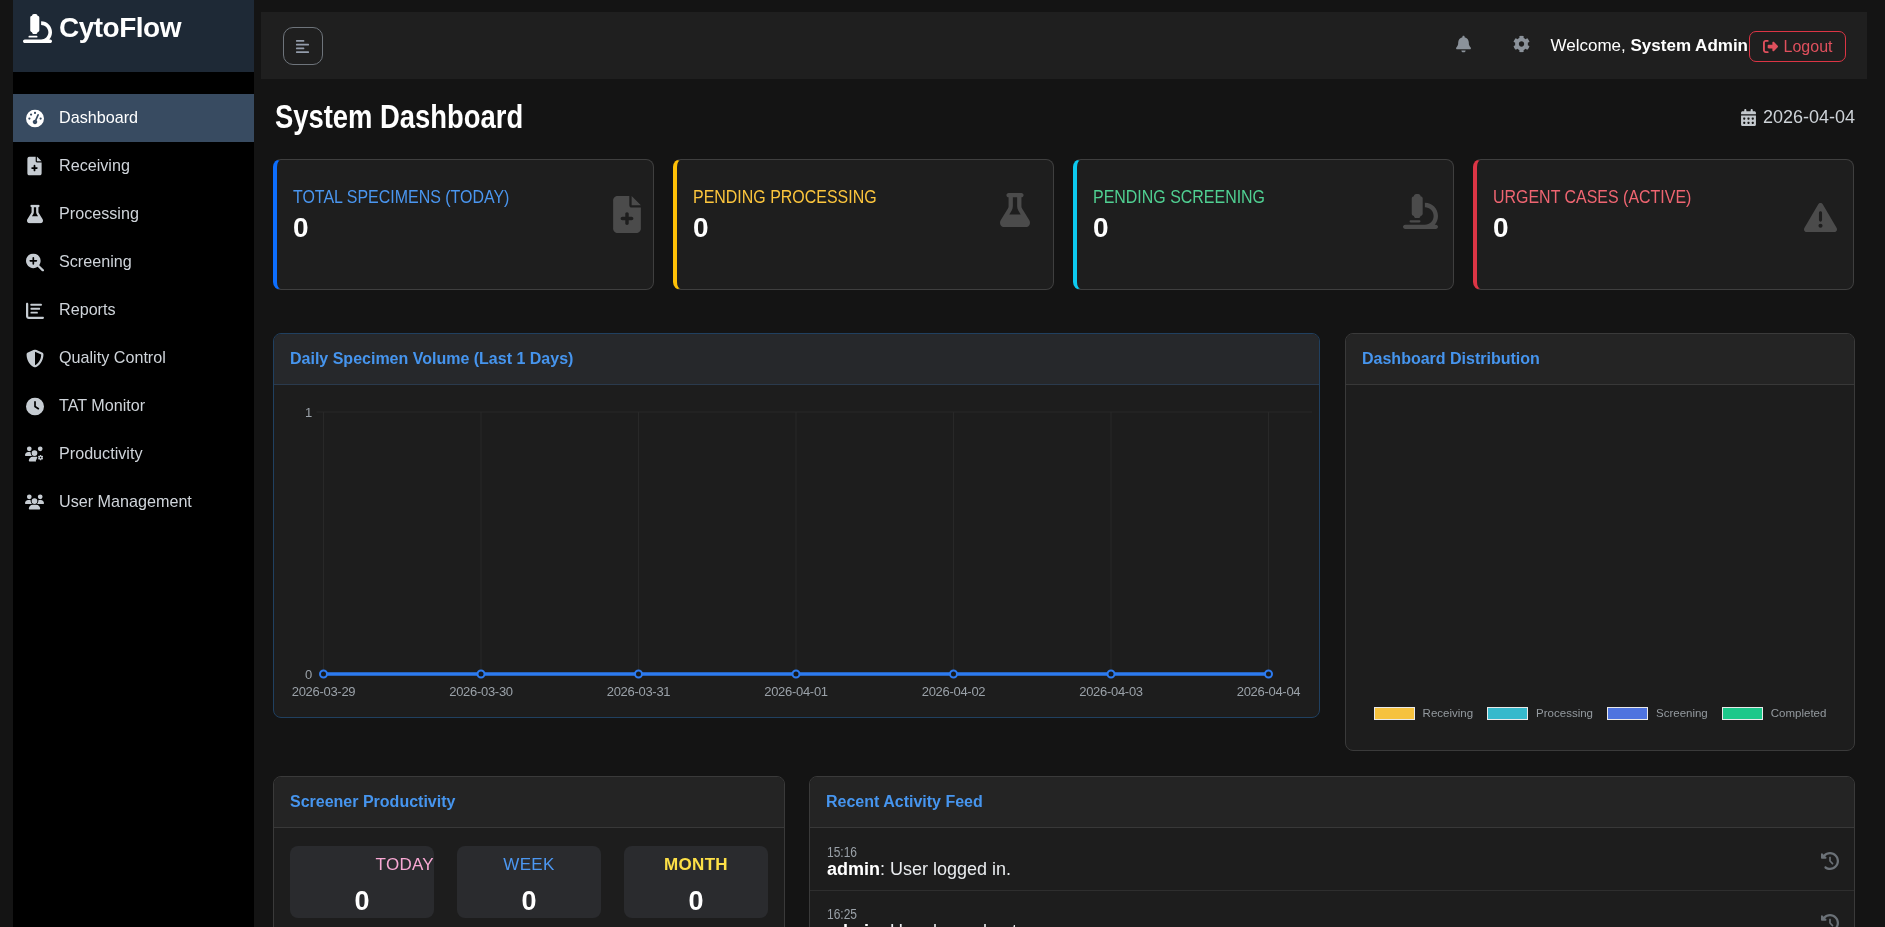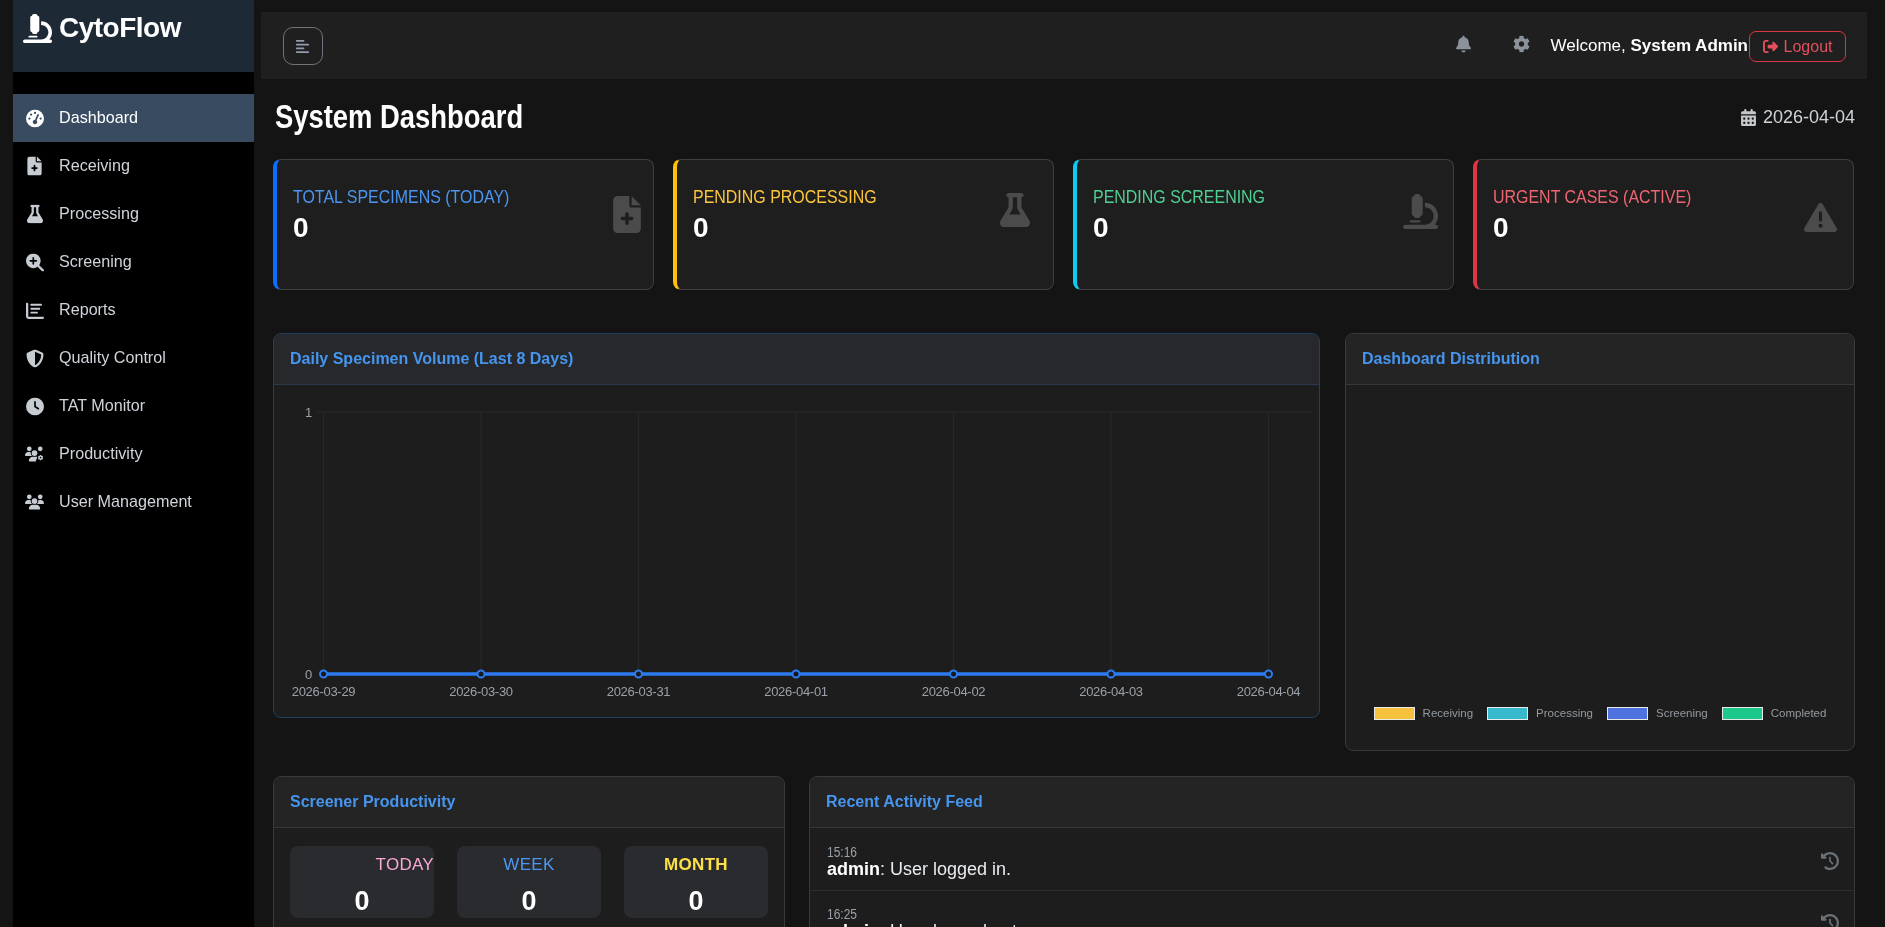--- a/index.html
+++ b/index.html
@@ -213,21 +213,21 @@
 <div class="stat" style="left:1473px;border-left-color:#dc3545;">
   <div class="t" style="color:#ef6571;">URGENT CASES (ACTIVE)</div>
   <div class="n">0</div>
   <div class="ic" style="right:16.5px;top:40.5px;"><svg width="33" height="33" viewBox="0 0 512 512">
         <path fill-rule="evenodd" d="M256 32c14.2 0 27.3 7.5 34.5 19.8l216 368c7.3 12.4 7.3 27.7 .2 40.1S486.3 480 472 480H40c-14.3 0-27.6-7.7-34.7-20.1s-7-27.8 .2-40.1l216-368C228.7 39.5 241.8 32 256 32zm0 128c-13.3 0-24 10.7-24 24V296c0 13.3 10.7 24 24 24s24-10.7 24-24V184c0-13.3-10.7-24-24-24zm32 224a32 32 0 1 0 -64 0 32 32 0 1 0 64 0z"></path>
       </svg></div>
 </div>
 
 <div id="dailyPanel" class="panel">
   <div class="phead">
-      <div class="pt">Daily Specimen Volume (Last 8 Days)</div>
+      <div class="pt">Daily Specimen Volume (Last 1 Days)</div>
     </div>
   <svg id="chart" style="position:absolute;left:0;top:52px;" width="1045" height="331">
     <g stroke="#282828" stroke-width="1">
       <line x1="42.5" y1="26" x2="1038" y2="26"></line>
       <line x1="49.5" y1="26" x2="49.5" y2="288"></line>
       <line x1="207" y1="26" x2="207" y2="288"></line>
       <line x1="364.5" y1="26" x2="364.5" y2="288"></line>
       <line x1="522" y1="26" x2="522" y2="288"></line>
       <line x1="679.5" y1="26" x2="679.5" y2="288"></line>
       <line x1="837" y1="26" x2="837" y2="288"></line>

